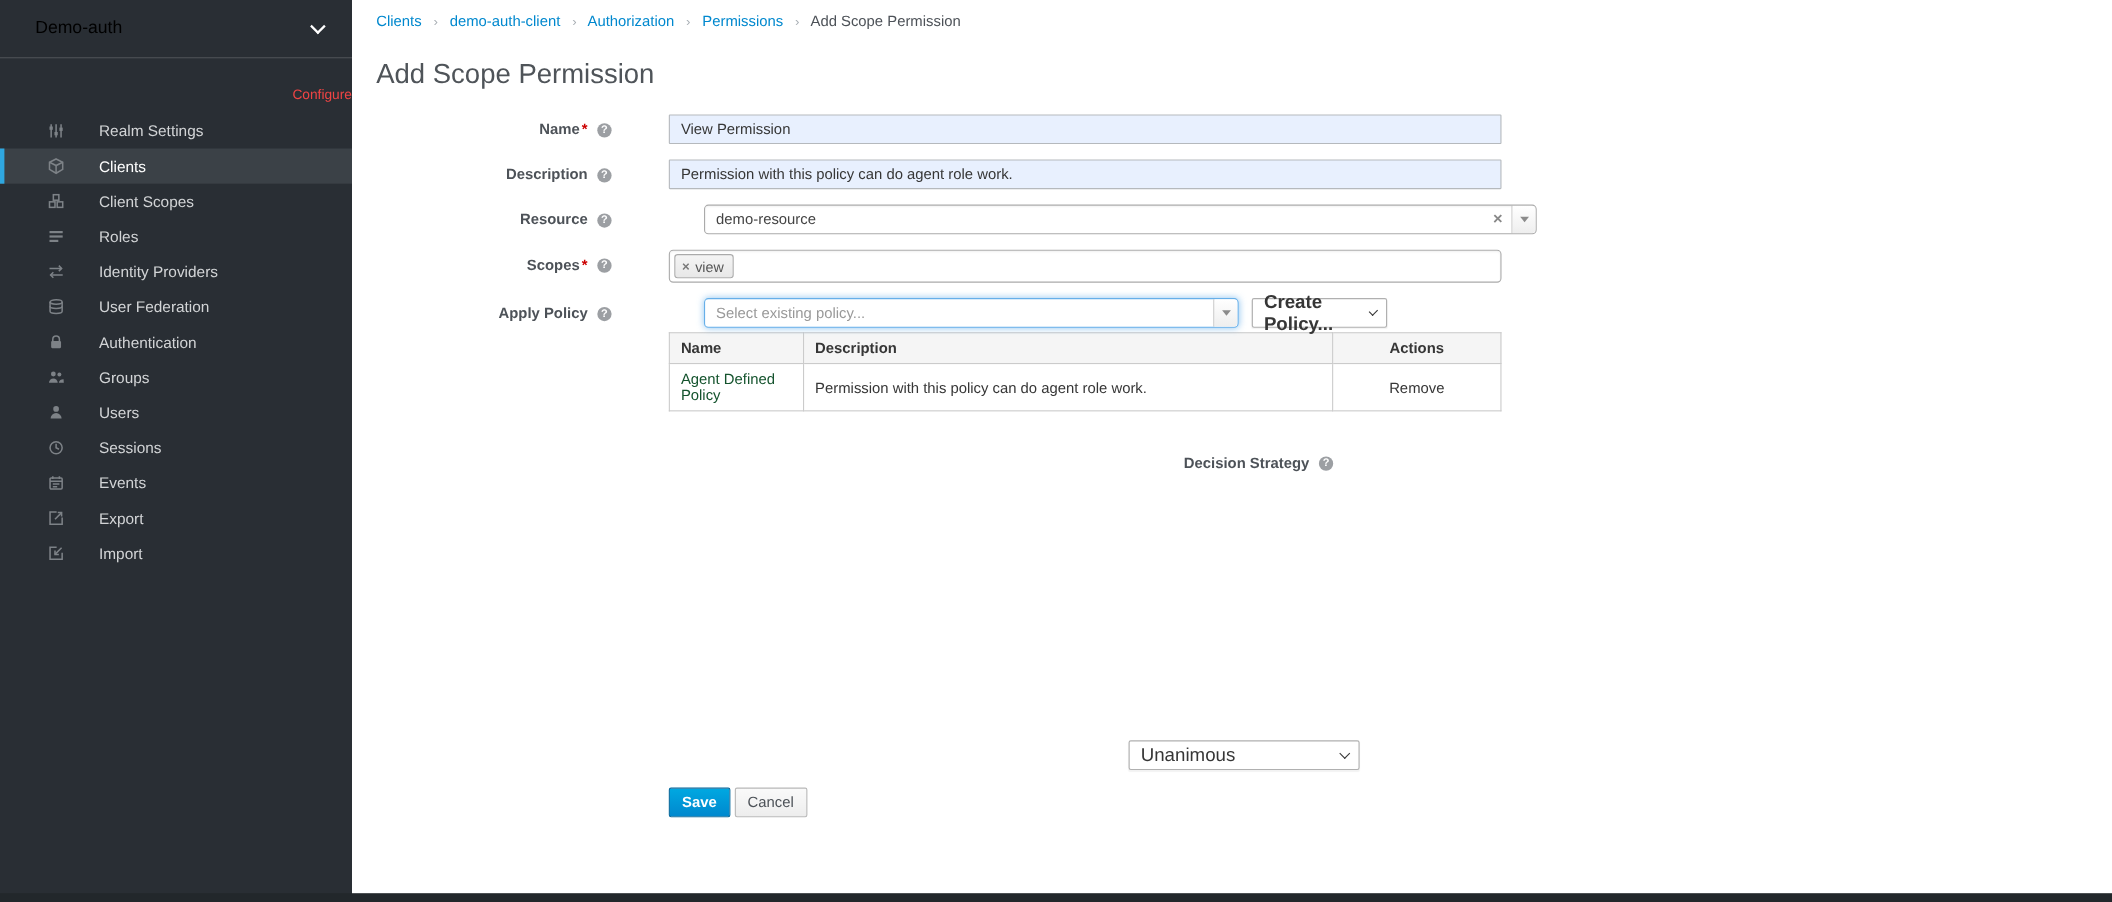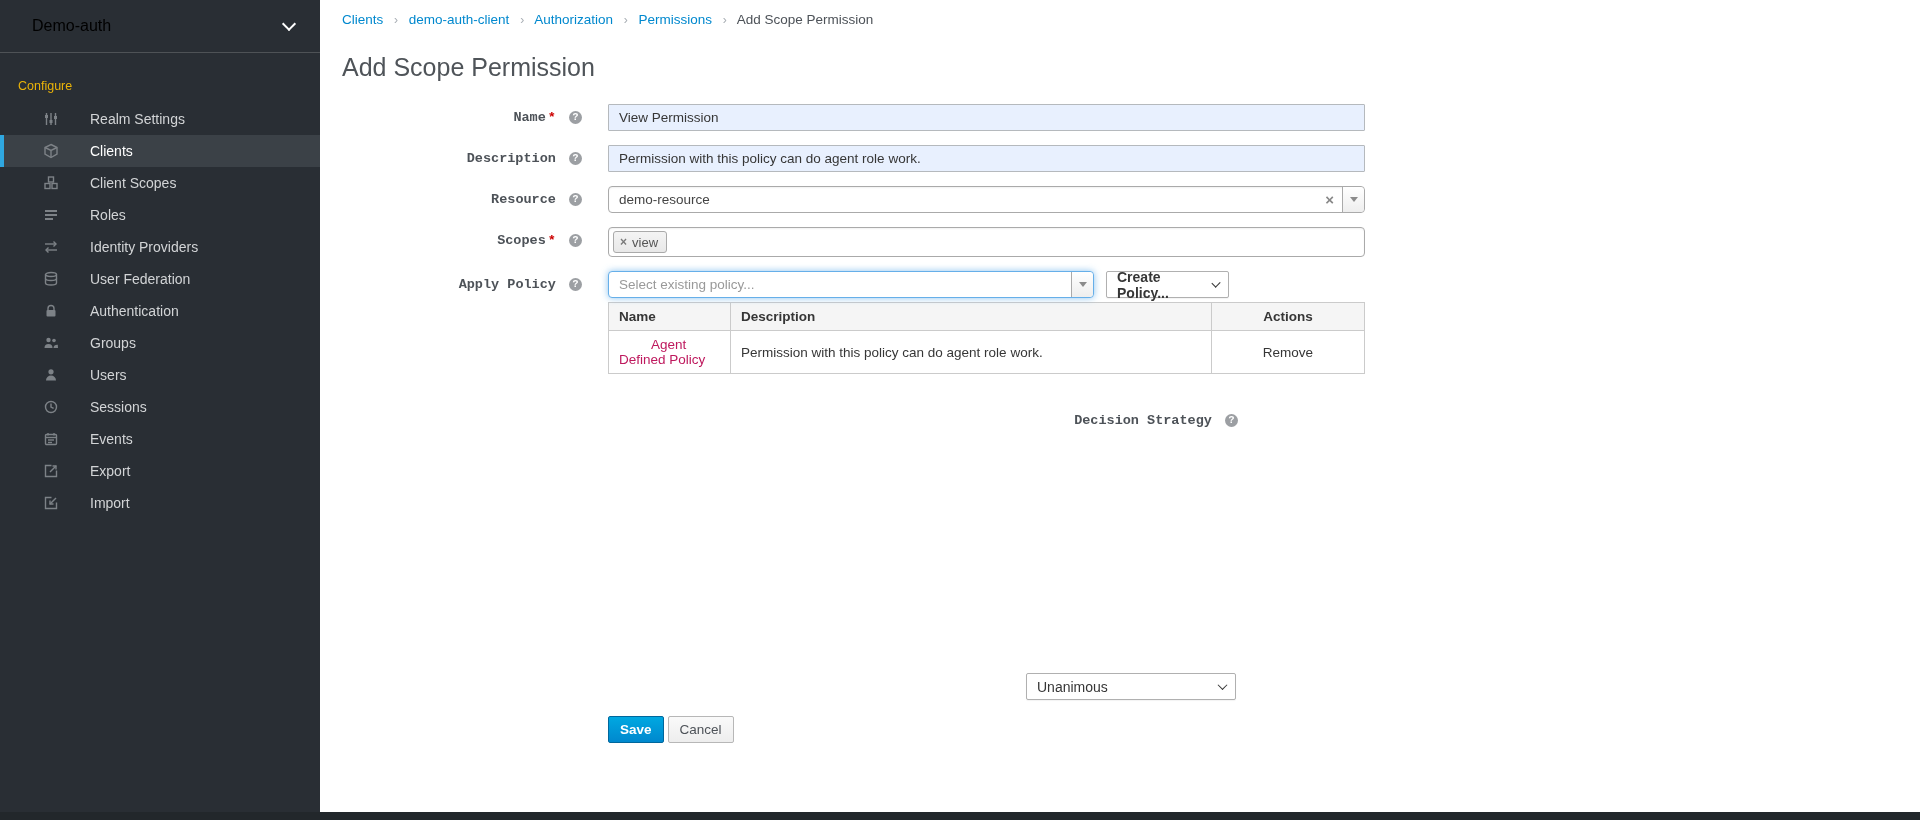--- a/index.html
+++ b/index.html
@@ -7,55 +7,55 @@
               font-family:"Liberation Sans", sans-serif; }
   .app { position:relative; width:1920px; height:820px; }
 
   
   .sidebar { position:absolute; left:0; top:0; width:320px; height:820px;
              background:#292e34; z-index:2; }
   .sidebar-header { height:53px; display:flex; align-items:center; justify-content:space-between;
                     padding:0 26px 0 32px; border-bottom:1px solid #4e5256; cursor:pointer; }
   .chev-down { width:10px; height:10px; border-right:2px solid #fff; border-bottom:2px solid #fff;
                transform:rotate(45deg); margin-top:-4px; }
-  .nav-section-label { color:#eab308; font-size:12.5px; padding:26px 0 10px 18px; }
+  .nav-section-label { color:#ef4444; font-size:12.5px; padding:26px 0 10px 18px;text-align:right; }
   .nav-item { display:flex; align-items:center; height:32px; padding-left:38px; cursor:pointer;
               color:#d2d4d6; font-size:14px; border-left:4px solid transparent;gap:18px; }
   .nav-item .nicon { width:18px; height:16px; margin-right:12px; display:inline-flex;
                      align-items:center; justify-content:center; flex:0 0 18px; }
   .nav-item.active { background:#3b4147; border-left:4px solid #2fa7e0; color:#fff; }
   .nicon svg { stroke:#7d8287; fill:none; stroke-width:1.4; }
   .nicon svg .fil { fill:#7d8287; stroke:none; }
 
   
   .main { position:absolute; left:320px; top:0; right:0; height:812px; background:#fff;
           padding:12px 0 0 22px; }
   .breadcrumb { font-size:13.5px; }
   .breadcrumb a { color:#0088ce; text-decoration:none; cursor:pointer; }
   .crumb-sep { color:#a8aeb4; margin:0 7px; font-size:12px; }
   .crumb-current { color:#4d5258; }
   h1.page-title { margin-top:26px; font-size:25px; font-weight:300; color:#4f5459; }
 
   .form { margin-top:22px; }
   .form-row { display:flex; align-items:center; margin-bottom:14px; }
   .form-row.top { align-items:flex-start; }
-  .col-label { width:266px; padding-right:26px; text-align:right; font-size:13.5px;
-               font-weight:700; color:#4d5258; line-height:27px; flex:0 0 266px;font-family:Liberation Mono, monospace; }
+  .col-label { width:266px; padding-right:52px; text-align:right; font-size:13.5px;
+               font-weight:700; color:#4d5258; line-height:27px; flex:0 0 266px; }
   .req { color:#c00; margin-left:2px; }
   .help-icon { display:inline-block; width:13px; height:13px; line-height:13px; border-radius:50%;
                background:#9c9fa3; color:#fff; font-size:10px; font-weight:700; text-align:center;
                margin-left:5px; vertical-align:1px; cursor:pointer; }
 
   .text-input { width:757px; height:27px; border:1px solid #b5b9bd; border-radius:1px;
                 font-size:13.5px; color:#363636; padding:0 10px;
                 font-family:"Liberation Sans", sans-serif; }
   .autofill { background:#e8f0fe; }
 
   .combo { width:757px; height:27px; border:1px solid #aaa; border-radius:4px; background:#fff;
-           display:flex; align-items:center; box-shadow:inset 0 1px 2px rgba(0,0,0,.06); cursor:pointer; }
+           display:flex; align-items:center; box-shadow:inset 0 1px 2px rgba(0,0,0,.06); cursor:pointer;margin-left:32px; }
   .combo-text { flex:1; padding-left:10px; font-size:13.5px; color:#444; }
   .combo-clear { color:#888; font-size:15px; font-weight:700; padding:0 8px; cursor:pointer; }
   .combo-btn { width:22px; height:100%; border-left:1px solid #aaa; border-radius:0 4px 4px 0;
                background:linear-gradient(#fff, #eee); display:flex; align-items:center;
                justify-content:center; cursor:pointer; }
   .tri-down { width:0; height:0; border-left:4px solid transparent; border-right:4px solid transparent;
               border-top:5px solid #8b8b8b; }
 
   .chips-box { width:757px; min-height:30px; border:1px solid #aaa; border-radius:4px;
                background:#fff; padding:2px 3px; box-shadow:inset 0 1px 2px rgba(0,0,0,.06); }
@@ -63,33 +63,33 @@
           border:1px solid #aaa; border-radius:3px; background:linear-gradient(#f4f4f4, #e8e8e8);
           font-size:13px; color:#555; cursor:default; }
   .chip-x { color:#7a7a7a; font-weight:700; font-size:12px; margin-right:5px; cursor:pointer; }
 
   .apply-row { display:flex; align-items:center; }
   .combo.focused { width:486px; border:1px solid #66afe9; border-radius:4px;
                    box-shadow:0 0 7px rgba(102,175,233,.75); }
   .placeholder { color:#999; }
   .pf-select { height:27px; background:#fff; border:1px solid #b0b0b0; border-radius:2px;
                display:inline-flex; align-items:center; justify-content:space-between;
-               padding:0 9px 0 10px; font-size:14px; font-weight:700; color:#363636;
+               padding:0 9px 0 10px; font-size:17px; font-weight:700; color:#363636;
                cursor:pointer; box-shadow:0 1px 1px rgba(0,0,0,.05); }
   .chev-sm { width:7px; height:7px; border-right:1.6px solid #363636; border-bottom:1.6px solid #363636;
              transform:rotate(45deg) translate(-1px,-1px); margin-left:12px; }
   .create-policy { width:123px; margin-left:12px; }
 
   .policy-table { width:757px; border-collapse:collapse; margin-top:4px; font-size:13.5px; }
   .policy-table th { background:#f5f5f5; border:1px solid #cbcbcb; text-align:left; font-weight:700;
                      color:#363636; padding:5px 10px; height:28px; }
   .policy-table td { border:1px solid #cbcbcb; background:#fff; color:#363636; padding:6px 10px; height:27px; }
   .col-name  { width:122px; }
   .col-actions { width:153px; text-align:center !important; }
-  .policy-link { color:#be185d; text-decoration:none; cursor:pointer;margin-left:32px; }
+  .policy-link { color:#14532d; text-decoration:none; cursor:pointer; }
   .remove-link { color:#363636; cursor:pointer; }
 
   .row-decision { margin-top:33px;flex-direction:column; }
   .decision-select { width:210px; font-weight:400; }
 
   .row-buttons { margin-top:16px; display:flex; }
   .btn { height:27px; padding:0 11px; font-size:13.5px; border-radius:2px; cursor:pointer;
          font-family:"Liberation Sans", sans-serif; display:inline-flex; align-items:center; }
   .btn-primary { background:linear-gradient(#00a8e1, #0088ce); border:1px solid #00679c;
                  color:#fff; font-weight:600; }

